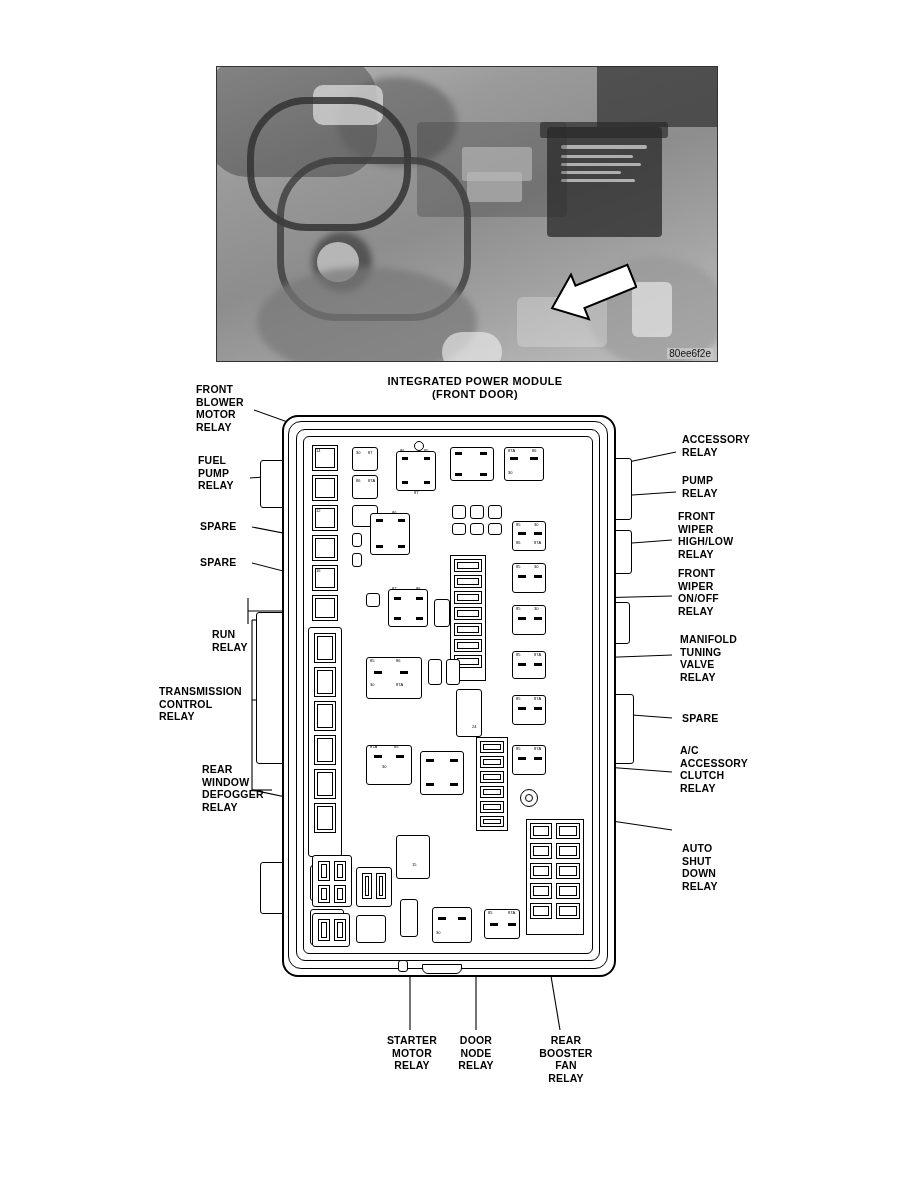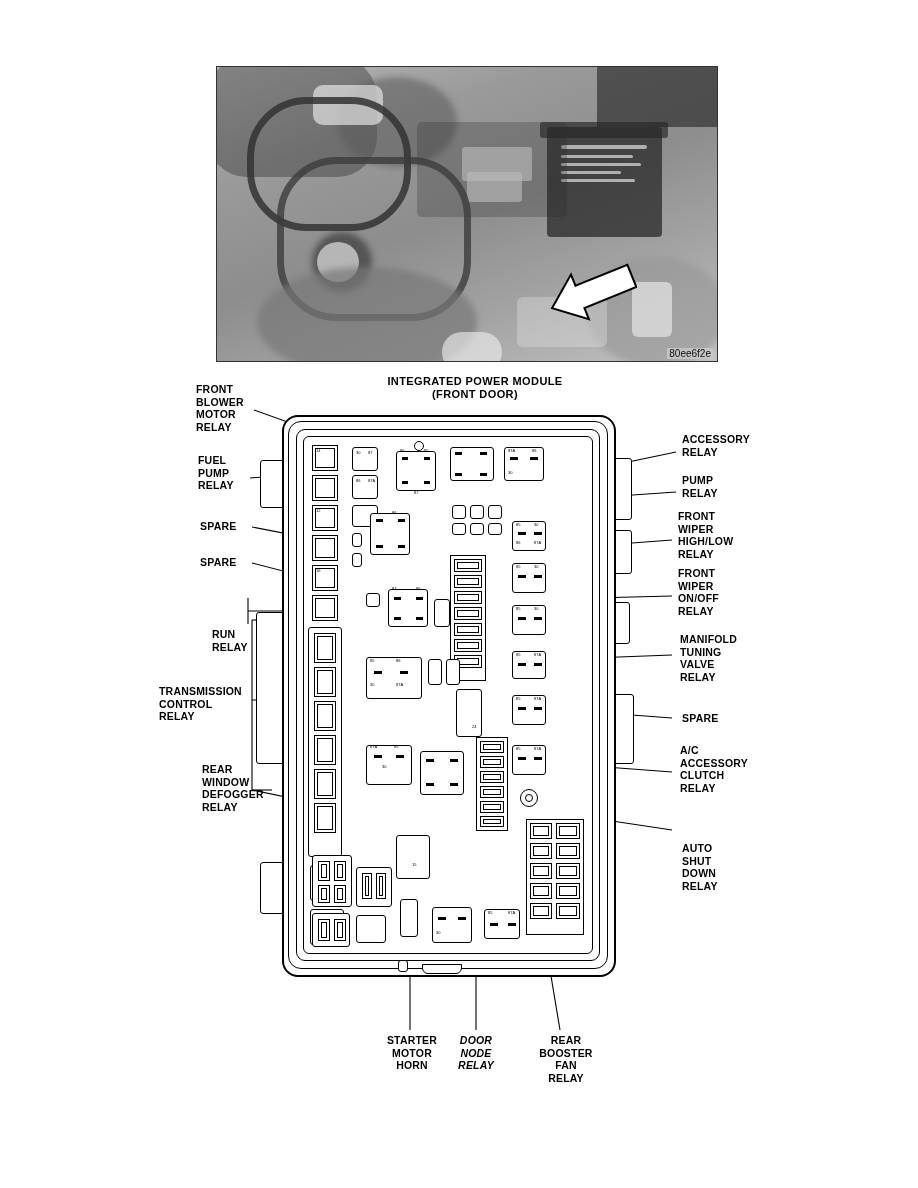--- a/index.html
+++ b/index.html
@@ -336,22 +336,22 @@
 ACCESSORY
 CLUTCH
 RELAY</div>
 <div class="label right" style="left:682px; top:842px;">AUTO
 SHUT
 DOWN
 RELAY</div>
 
 <div class="label center" style="left:372px; top:1034px; width:80px;">STARTER
 MOTOR
-HORN</div>
-<div class="label center" style="left:440px; top:1034px; width:72px;font-style:italic;">DOOR
+RELAY</div>
+<div class="label center" style="left:440px; top:1034px; width:72px;">DOOR
 NODE
 RELAY</div>
 <div class="label center" style="left:528px; top:1034px; width:76px;">REAR
 BOOSTER
 FAN
 RELAY</div>
 
 <div id="module">
 
   <div class="tabL" style="left:-12px; top:48px; width:26px; height:46px; border-radius:3px 0 0 3px;"></div>

